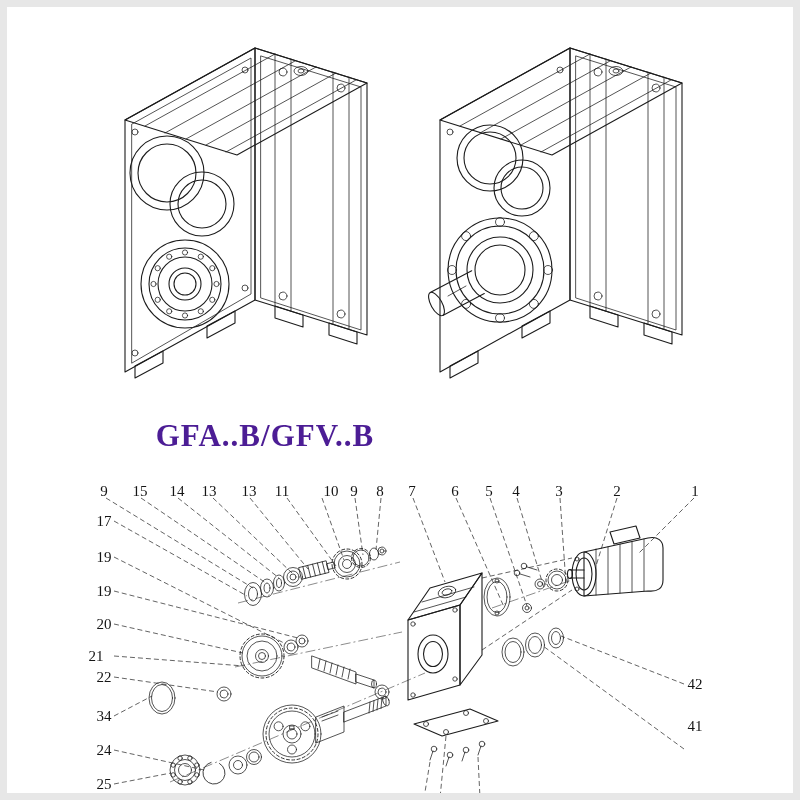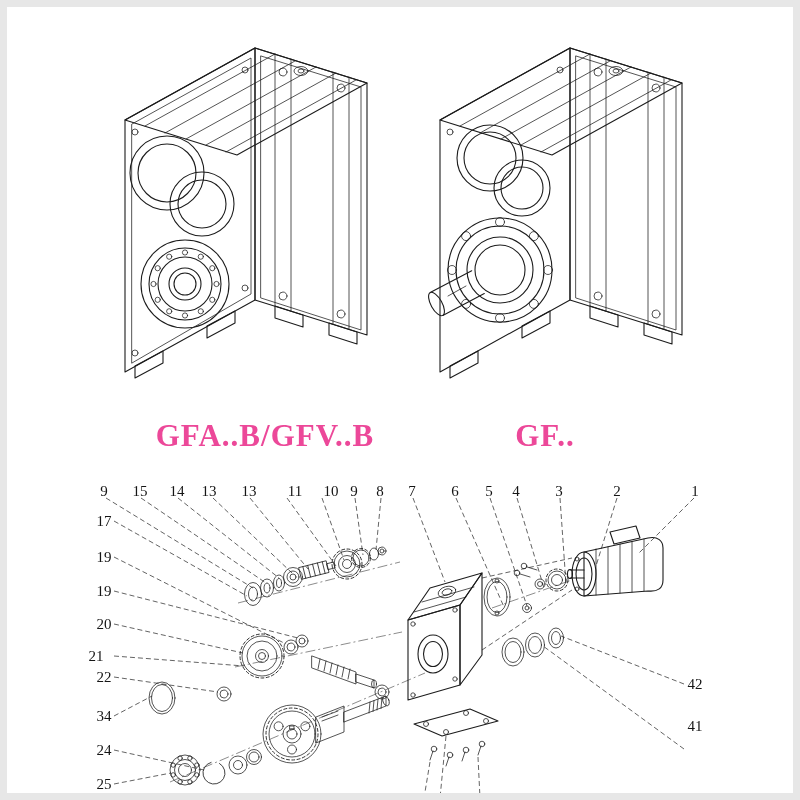--- a/index.html
+++ b/index.html
@@ -1,21 +1,21 @@
 <!DOCTYPE html>
 <html><head>
 <meta charset="utf-8">
 <style>
   html,body{margin:0;padding:0;background:#ffffff;}
   .stage{position:relative;width:800px;height:800px;background:#ffffff;overflow:hidden;
          font-family:"Liberation Serif",serif;color:#111;}
   .frame{position:absolute;inset:0;border:7px solid #e7e7e7;box-sizing:border-box;pointer-events:none;}
   .drawing{position:absolute;}
   .caption{position:absolute;font-family:"Liberation Serif",serif;font-weight:700;font-size:31px;
-           color:#ec4899;text-align:center;letter-spacing:1px;white-space:nowrap;}
+           color:#4c1d95;text-align:center;letter-spacing:1px;white-space:nowrap;}
   .part-label{position:absolute;transform:translate(-50%,-50%);font:15px "Liberation Serif",serif;
               color:#151515;}
   .ln{fill:none;stroke:#1c1c1c;stroke-width:1.1;stroke-linecap:round;stroke-linejoin:round;}
   .thin{stroke-width:0.75;}
   .teeth{stroke-dasharray:3 2.4;stroke-width:0.9;}
   .leader line{stroke:#3c3c3c;stroke-width:0.8;stroke-dasharray:5 3;}
   .axis line{stroke:#5a5a5a;stroke-width:0.7;stroke-dasharray:10 3 2 3;}
 </style>
 </head>
 <body>
@@ -150,21 +150,20 @@
     </g>
     <g class="ln">
       <path d="M30,358 L58,343 L58,355 L30,370 Z"></path>
       <path d="M102,318 L130,303 L130,315 L102,330 Z"></path>
       <path d="M170,298 L198,307 L198,319 L170,310 Z"></path>
       <path d="M224,315 L252,324 L252,336 L224,327 Z"></path>
     </g>
   </svg>
 
   <div class="caption" style="left:105px;top:418px;width:320px;">GFA..B/GFV..B</div>
-  <div class="caption" style="left:455px;top:418px;width:180px;">GF..</div>
 
   <svg class="drawing" style="left:0;top:470px" width="800" height="330" viewBox="0 0 800 330">
 
     <g class="axis">
       <line x1="238" y1="133" x2="400" y2="92"></line>
       <line x1="235" y1="197" x2="402" y2="162"></line>
       <line x1="170" y1="312" x2="425" y2="203"></line>
       <line x1="492" y1="138" x2="572" y2="110"></line>
     </g>
 
@@ -381,21 +380,21 @@
       <path d="M610,62 L636,56 L640,68 L614,74 Z"></path>
     </g>
   </svg>
 
   <div>
     <span class="part-label" style="left:104px;top:491px">9</span>
     <span class="part-label" style="left:140px;top:491px">15</span>
     <span class="part-label" style="left:177px;top:491px">14</span>
     <span class="part-label" style="left:209px;top:491px">13</span>
     <span class="part-label" style="left:249px;top:491px">13</span>
-    <span class="part-label" style="left:295px;top:491px">11</span>
+    <span class="part-label" style="left:282px;top:491px">11</span>
     <span class="part-label" style="left:331px;top:491px">10</span>
     <span class="part-label" style="left:354px;top:491px">9</span>
     <span class="part-label" style="left:380px;top:491px">8</span>
     <span class="part-label" style="left:412px;top:491px">7</span>
     <span class="part-label" style="left:455px;top:491px">6</span>
     <span class="part-label" style="left:489px;top:491px">5</span>
     <span class="part-label" style="left:516px;top:491px">4</span>
     <span class="part-label" style="left:559px;top:491px">3</span>
     <span class="part-label" style="left:617px;top:491px">2</span>
     <span class="part-label" style="left:695px;top:491px">1</span>

